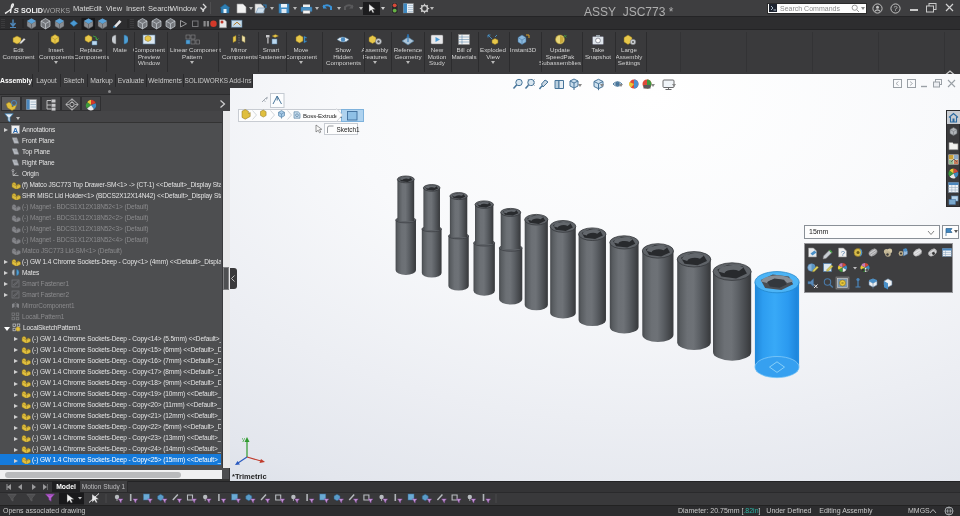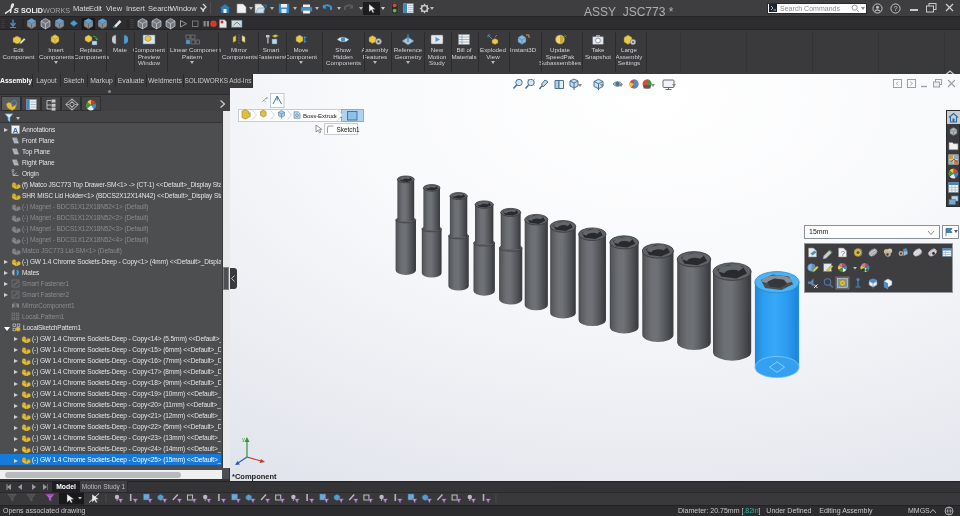--- a/index.html
+++ b/index.html
@@ -678,21 +678,21 @@
 
 <svg class="abs" style="left:234px;top:434px" width="34" height="34" xmlns="http://www.w3.org/2000/svg">
  <path d="M13 23 L13 7" stroke="#2e9a2e" stroke-width="1.2"></path>
       <path d="M13 3 l-2.5 5 h5 z" fill="#2e9a2e"></path>
  <path d="M13 23 L27 27" stroke="#c03a2a" stroke-width="1.2"></path>
       <path d="M31 28 l-5.5 1 1.5 -4 z" fill="#c03a2a"></path>
  <path d="M13 23 L4 29" stroke="#2a5ac0" stroke-width="1.2"></path>
       <path d="M1 31 l5 -0.5 -2.5 -3.5 z" fill="#2a5ac0"></path>
  <text x="8" y="7" font-size="6" fill="#2e9a2e" font-family="Liberation Sans">y</text>
 </svg>
-<span class="abs" style="left:232px;top:472px;font-size:7.5px;color:#222;font-weight:bold">*Component</span>
+<span class="abs" style="left:232px;top:472px;font-size:7.5px;color:#222;font-weight:bold">*Trimetric</span>
 
 <div class="abs" style="left:946px;top:110px;width:14px;height:97px;background:#3a3a3c;border:1px solid #2a2a2c"></div>
 <div class="abs" style="left:946.5px;top:111px;width:13px;height:13px;background:#c9cdd2"></div>
 <svg class="abs" style="left:948px;top:112px" width="11" height="11">
       <path d="M1 5.5 L5.5 1.5 L10 5.5 M2.5 5 V10 H8.5 V5" stroke="#2a6aa0" stroke-width="1.1" fill="none"></path>
       <rect x="4.5" y="6.5" width="2" height="3.5" fill="#2a6aa0"></rect>
     </svg>
 <svg class="abs" style="left:948px;top:126px" width="11" height="11">
       <path d="M2 3.5 l3.5 -2 3.5 2 v4 l-3.5 2 -3.5 -2 z" fill="#b0b4b8" stroke="#6a6e72" stroke-width="0.6"></path>
       <path d="M2 3.5 l3.5 2 3.5 -2 M5.5 5.5 v4" stroke="#6a6e72" stroke-width="0.5" fill="none"></path>

